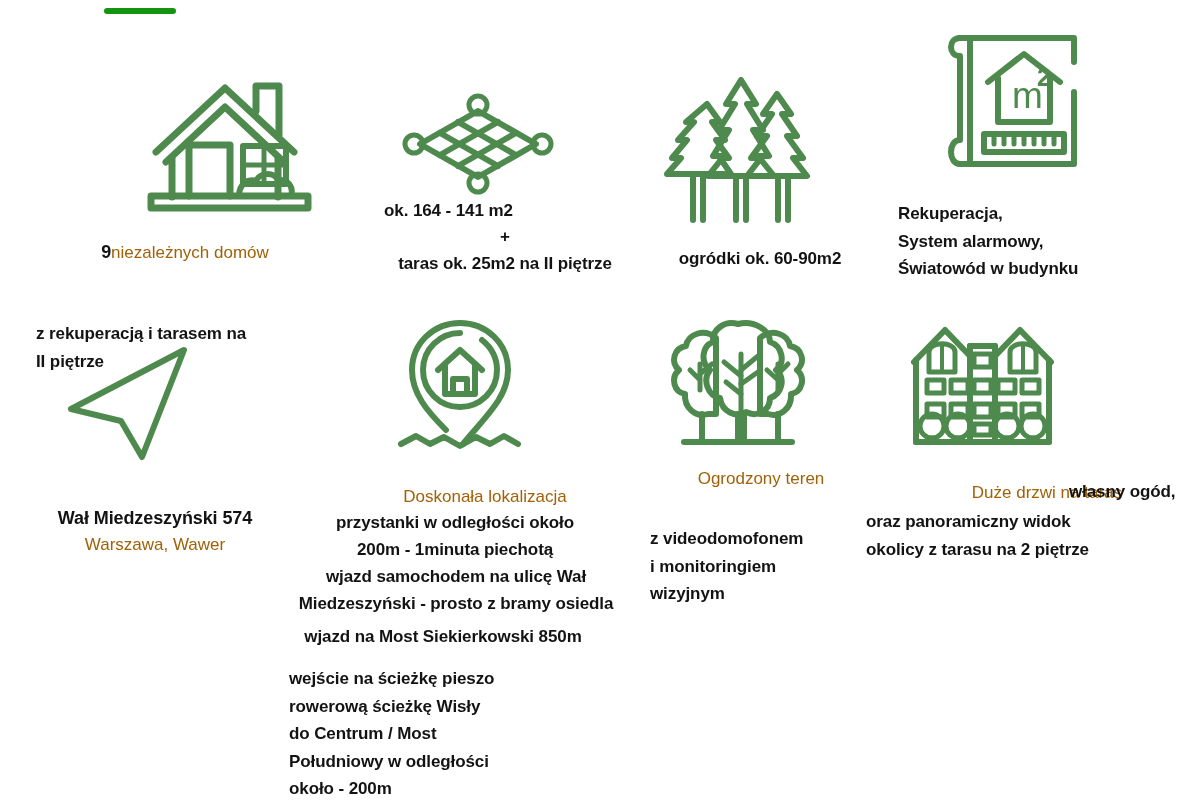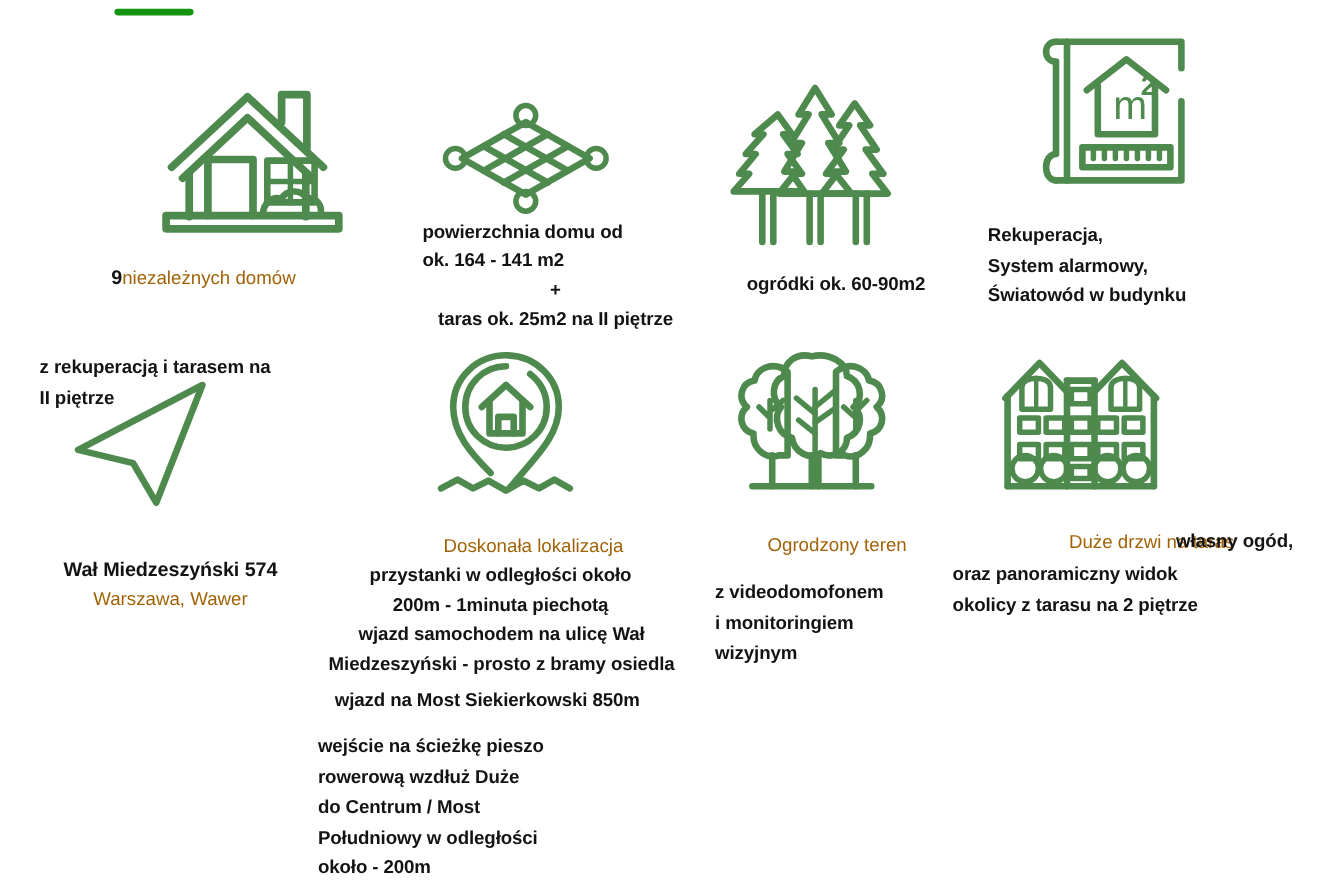--- a/index.html
+++ b/index.html
@@ -103,21 +103,20 @@
       </g>
 
       <circle class="stroke" stroke-width="5" cx="74" cy="10" r="9"></circle>
       <circle class="stroke" stroke-width="5" cx="138" cy="49" r="9"></circle>
       <circle class="stroke" stroke-width="5" cx="74" cy="88" r="9"></circle>
       <circle class="stroke" stroke-width="5" cx="10" cy="49" r="9"></circle>
     </svg>
   </div>
 
   <div class="abs blk t-bold s17" style="left:370px; top:198px; width:270px; line-height:1.55;">
-    <div class="left" style="padding-left:14px;">powierzchnia domu od</div>
     <div class="left" style="padding-left:14px;"> ok. 164 - 141 m2</div>
     <div class="center">+</div>
     <div class="center">taras ok. 25m2 na II piętrze</div>
   </div>
 
   <div class="abs" style="left:665px; top:72px;">
     <svg width="155" height="152" viewBox="0 0 155 152" aria-hidden="true">
 
       <path class="stroke" stroke-width="6" d="M42 32 L55 50 L47 50 L60 68 L51 68 L64 86 L55 86 L66 102 L2 102 L16 86 L7 86 L22 68 L13 68 L29 50 L21 50 Z"></path>
 
@@ -204,21 +203,21 @@
     <div>wjazd samochodem na ulicę Wał</div>
     <div>Miedzeszyński - prosto z bramy osiedla</div>
   </div>
 
   <div class="abs center blk t-bold s17" style="left:270px; top:626px; width:346px;">
     <div>wjazd na Most Siekierkowski 850m</div>
   </div>
 
   <div class="abs left blk t-bold s17" style="left:289px; top:665px; width:330px; line-height:1.62;">
     <div>wejście na ścieżkę pieszo</div>
-    <div>rowerową wzdłuż Duże</div>
+    <div>rowerową ścieżkę Wisły</div>
     <div>do Centrum / Most</div>
     <div>Południowy w odległości</div>
     <div>około - 200m</div>
   </div>
 
   <div class="abs" style="left:668px; top:318px;">
     <svg width="140" height="140" viewBox="0 0 140 140" aria-hidden="true">
 
       <path class="stroke" stroke-width="6" d="M48 20 C36 10 20 16 18 28 C6 30 2 44 11 52 C2 60 6 74 17 76 C16 90 28 100 40 96 L48 96 L48 20 Z"></path>
 
@@ -230,21 +229,21 @@
       <path class="stroke" stroke-width="5" d="M73 52 L90 38 M73 66 L90 54 M73 58 L56 44 M73 76 L58 64"></path>
       <path class="stroke" stroke-width="5" d="M32 72 L32 46 M32 56 L44 46 M32 62 L22 52"></path>
       <path class="stroke" stroke-width="5" d="M110 72 L110 46 M110 56 L120 46 M110 62 L99 52"></path>
 
       <path class="stroke" stroke-width="6" d="M34 96 L34 124 M70 96 L70 124 M76 96 L76 124 M110 96 L110 124"></path>
 
       <path class="stroke" stroke-width="6" d="M16 124 L124 124"></path>
     </svg>
   </div>
 
-  <div class="abs center blk t-light s17" style="left:646px; top:485px; width:230px;">Ogrodzony teren</div>
+  <div class="abs center blk t-light s17" style="left:646px; top:468px; width:230px;">Ogrodzony teren</div>
 
   <div class="abs left blk t-bold s17" style="left:650px; top:514px; width:240px; line-height:1.62;margin-top:11px;">
     <div>z videodomofonem</div>
     <div>i monitoringiem</div>
     <div>wizyjnym</div>
   </div>
 
   <div class="abs" style="left:910px; top:312px;">
     <svg width="145" height="138" viewBox="0 0 145 138" aria-hidden="true">
 

